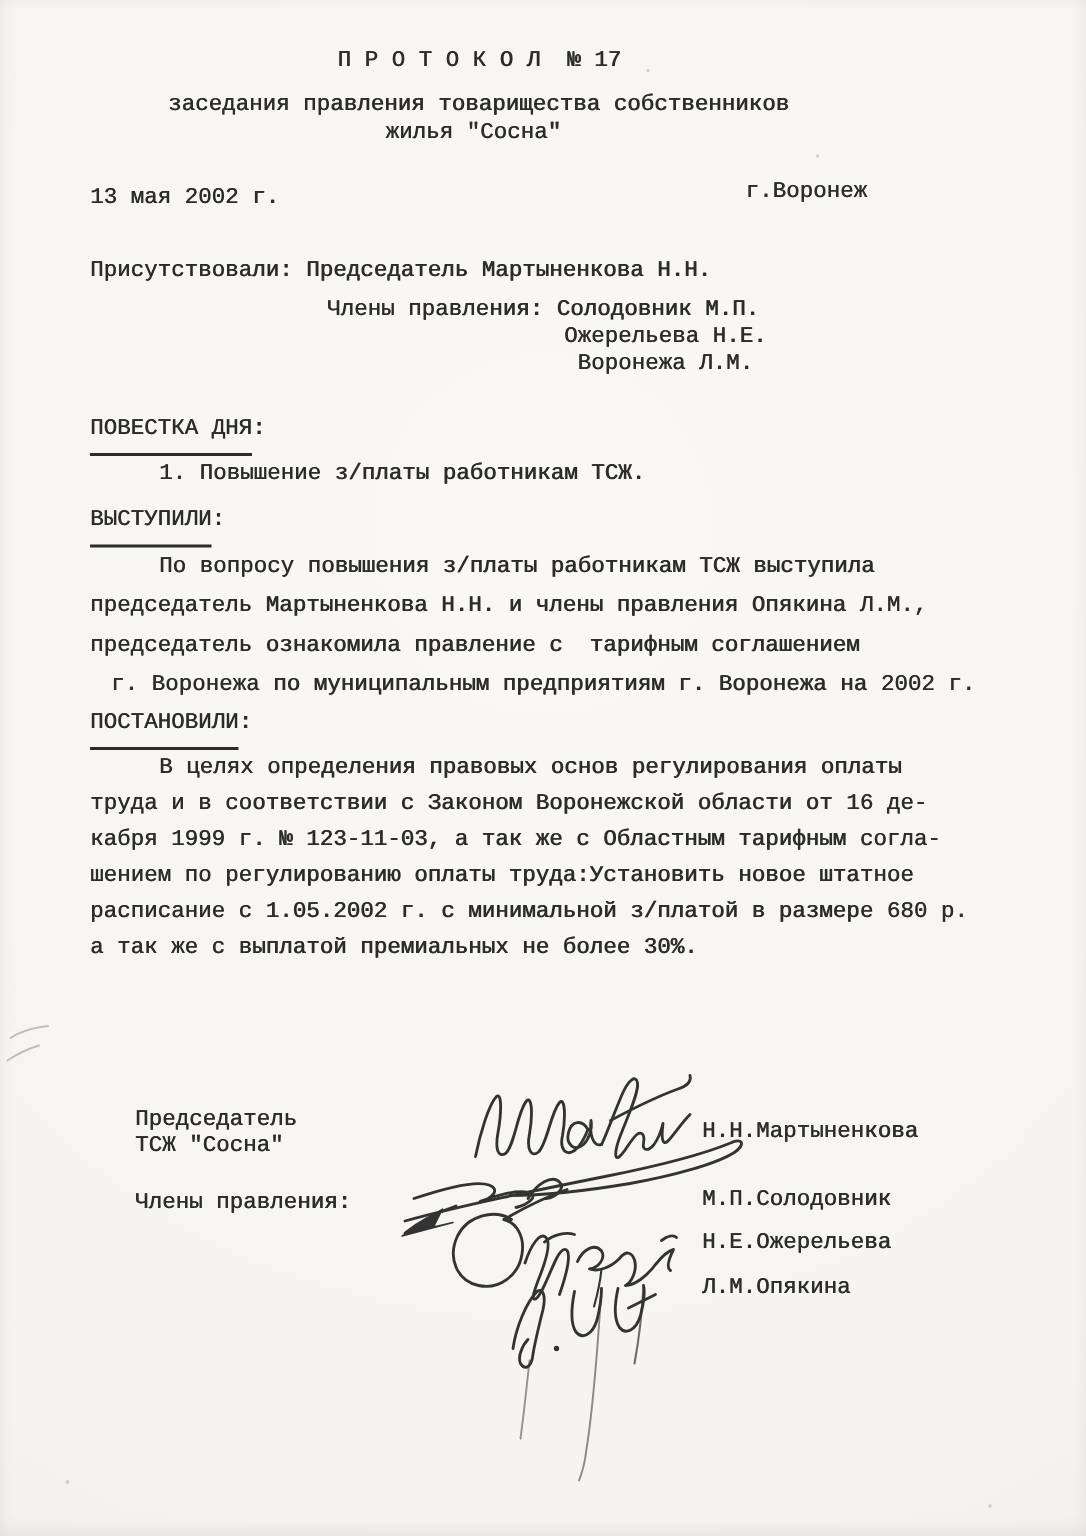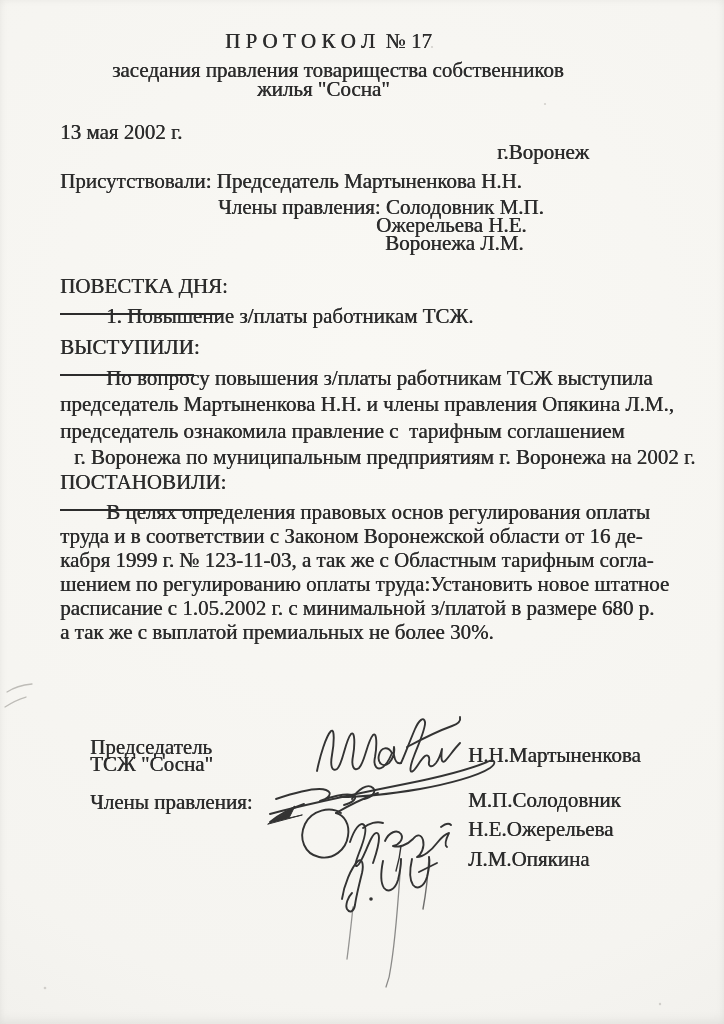--- a/index.html
+++ b/index.html
@@ -10,48 +10,47 @@
   .page{
     position:relative;
     width:724px;height:1024px;
     margin:0 auto;
     background:radial-gradient(120% 90% at 50% 35%, var(--paper) 0%, #f5f4f0 70%, #eeede9 100%);
     box-shadow:inset 0 -5px 10px rgba(0,0,0,.05), inset 0 2px 6px rgba(0,0,0,.03);
     overflow:hidden;
   }
   .line{
     position:absolute;
-    font-size:21px;
+    font-size:15px;
     line-height:20px;
     color:var(--ink);
     white-space:pre;
     text-shadow:0.4px 0 0 currentColor;
-    font-family:Liberation Serif, serif;
   }
   .hu{ 
     border-bottom:2px solid currentColor;
-    padding-bottom:17px;
+    padding-bottom:6px;
     display:inline-block;
   }
   .sig-layer{
     position:absolute;left:0;top:0;width:724px;height:1024px;
     pointer-events:none;
   }
 </style>
 </head>
 <body>
 
 <div class="page">
 
   <div class="line" style="left:225px;top:31px;">П Р О Т О К О Л  № 17</div>
   <div class="line" style="left:112px;top:60px;">заседания правления товарищества собственников</div>
   <div class="line" style="left:257px;top:79px;">жилья "Сосна"</div>
 
   <div class="line" style="left:60px;top:122px;">13 мая 2002 г.</div>
-  <div class="line" style="left:497px;top:118px;margin-top:24px;">г.Воронеж</div>
+  <div class="line" style="left:497px;top:118px;">г.Воронеж</div>
 
   <div class="line" style="left:60px;top:171px;">Присутствовали: Председатель Мартыненкова Н.Н.</div>
   <div class="line" style="left:218px;top:197px;">Члены правления: Солодовник М.П.</div>
   <div class="line" style="left:376px;top:215px;">Ожерельева Н.Е.</div>
   <div class="line" style="left:385px;top:233px;">Воронежа Л.М.</div>
 
   <div class="line" style="left:60px;top:276px;"><span class="hu">ПОВЕСТКА ДНЯ</span><span>:</span></div>
   <div class="line" style="left:106px;top:306px;">1. Повышение з/платы работникам ТСЖ.</div>
 
   <div class="line" style="left:60px;top:337px;"><span class="hu">ВЫСТУПИЛИ</span><span>:</span></div>

